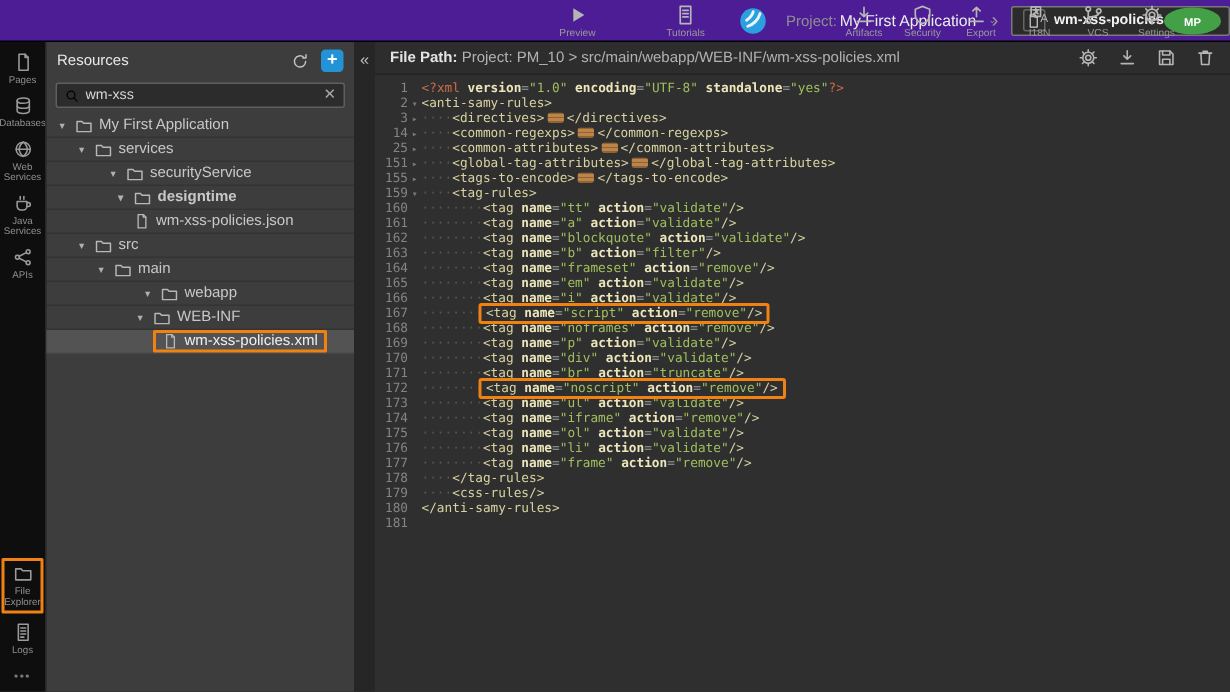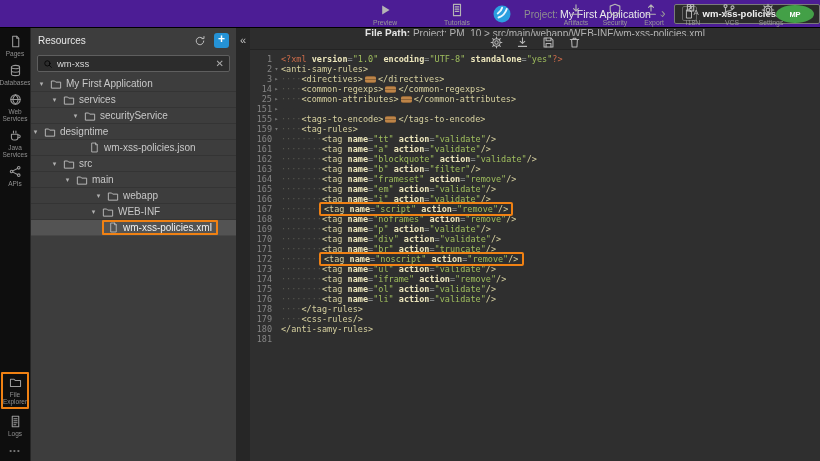--- a/index.html
+++ b/index.html
@@ -64,21 +64,21 @@
   .tr-caret { width:9px; font-size:7px; color:#b0b0b0; text-align:center; }
   .tr-ic { display:flex; color:#b8b8b8; }
 
   
   .splitter { position:absolute; top:28px; left:236px; width:14px; height:433px; background:#262626; }
   .collapse { color:#c0c0c0; font-size:11px; text-align:center; margin-top:6px; cursor:pointer; }
 
   
   .editor { position:absolute; top:28px; left:250px; width:570px; height:433px; background:#2f2f2f; }
   .ed-header { height:22px; background:#2d2d2d; border-bottom:1px solid #232323;
-               display:flex; align-items:center; padding:0 10px;flex-direction:column; }
+               display:flex; align-items:center; padding:0 10px; }
   .ed-path { flex:1; font-size:10px; color:#b2b2b2; white-space:nowrap; overflow:hidden; }
   .ed-path b { color:#e4e4e4; }
   .ed-icons { display:flex; gap:13px; color:#b5b5b5; }
   .ed-icons .eic { cursor:pointer; display:flex; }
   .code { padding-top:4px; font-family:"DejaVu Sans Mono",monospace; font-size:8.5px; line-height:10px; }
   .cl { height:10px; display:flex; white-space:pre; }
   .ln { width:22px; flex:none; text-align:right; color:#858585; }
   .fc { width:9px; flex:none; text-align:center; color:#777; font-size:6.5px; line-height:10px; }
   .ct { white-space:pre; }
   .tk-t { color:#d8d2a0; }
@@ -349,21 +349,21 @@
         <span class="tw">
           <span class="tr-caret">▾</span>
           <span class="tr-ic">
             <svg width="12" height="12" viewBox="0 0 16 16" fill="none" stroke="currentColor" stroke-width="1.3" stroke-linecap="round" stroke-linejoin="round">
               <path d="M1.8 13V4h4.4l1.4 1.5h6.6V13z"></path>
             </svg>
           </span>
           <span>securityService</span>
         </span>
       </div>
-      <div class="tree-row" style="">
+      <div class="tree-row" style="padding-left: 45px; font-weight: bold;">
         <span class="tw">
           <span class="tr-caret">▾</span>
           <span class="tr-ic">
             <svg width="12" height="12" viewBox="0 0 16 16" fill="none" stroke="currentColor" stroke-width="1.3" stroke-linecap="round" stroke-linejoin="round">
               <path d="M1.8 13V4h4.4l1.4 1.5h6.6V13z"></path>
             </svg>
           </span>
           <span>designtime</span>
         </span>
       </div>
@@ -478,38 +478,39 @@
           </span>
         </span>
       </div>
   </div>
   <div class="code" id="code">
       <div class="cl"><span class="ln">1</span><span class="fc"></span><span class="ct"><span class="tk-d">&lt;?</span><span class="tk-d">xml</span><span class="tk-a"> version</span><span class="tk-e">=</span><span class="tk-s">"1.0"</span><span class="tk-a"> encoding</span><span class="tk-e">=</span><span class="tk-s">"UTF-8"</span><span class="tk-a"> standalone</span><span class="tk-e">=</span><span class="tk-s">"yes"</span><span class="tk-d">?&gt;</span></span></div>
       <div class="cl"><span class="ln">2</span><span class="fc">▾</span><span class="ct"><span class="tk-t">&lt;anti-samy-rules&gt;</span></span></div>
       <div class="cl"><span class="ln">3</span><span class="fc">▸</span><span class="ct"><span class="tk-w">····</span><span class="tk-t">&lt;directives&gt;</span><span class="fold"></span><span class="tk-t">&lt;/directives&gt;</span></span></div>
       <div class="cl"><span class="ln">14</span><span class="fc">▸</span><span class="ct"><span class="tk-w">····</span><span class="tk-t">&lt;common-regexps&gt;</span><span class="fold"></span><span class="tk-t">&lt;/common-regexps&gt;</span></span></div>
       <div class="cl"><span class="ln">25</span><span class="fc">▸</span><span class="ct"><span class="tk-w">····</span><span class="tk-t">&lt;common-attributes&gt;</span><span class="fold"></span><span class="tk-t">&lt;/common-attributes&gt;</span></span></div>
-      <div class="cl"><span class="ln">151</span><span class="fc">▸</span></div>
+      <div class="cl"><span class="ln">151</span><span class="fc">▸</span><span class="ct"><span class="tk-w">····</span><span class="tk-t">&lt;global-tag-attributes&gt;</span><span class="fold"></span><span class="tk-t">&lt;/global-tag-attributes&gt;</span></span></div>
       <div class="cl"><span class="ln">155</span><span class="fc">▸</span><span class="ct"><span class="tk-w">····</span><span class="tk-t">&lt;tags-to-encode&gt;</span><span class="fold"></span><span class="tk-t">&lt;/tags-to-encode&gt;</span></span></div>
       <div class="cl"><span class="ln">159</span><span class="fc">▾</span><span class="ct"><span class="tk-w">····</span><span class="tk-t">&lt;tag-rules&gt;</span></span></div>
       <div class="cl"><span class="ln">160</span><span class="fc"></span><span class="ct"><span class="tk-w">········</span><span class="tk-t">&lt;tag</span><span class="tk-a"> name</span><span class="tk-e">=</span><span class="tk-s">"tt"</span><span class="tk-a"> action</span><span class="tk-e">=</span><span class="tk-s">"validate"</span><span class="tk-t">/&gt;</span></span></div>
       <div class="cl"><span class="ln">161</span><span class="fc"></span><span class="ct"><span class="tk-w">········</span><span class="tk-t">&lt;tag</span><span class="tk-a"> name</span><span class="tk-e">=</span><span class="tk-s">"a"</span><span class="tk-a"> action</span><span class="tk-e">=</span><span class="tk-s">"validate"</span><span class="tk-t">/&gt;</span></span></div>
       <div class="cl"><span class="ln">162</span><span class="fc"></span><span class="ct"><span class="tk-w">········</span><span class="tk-t">&lt;tag</span><span class="tk-a"> name</span><span class="tk-e">=</span><span class="tk-s">"blockquote"</span><span class="tk-a"> action</span><span class="tk-e">=</span><span class="tk-s">"validate"</span><span class="tk-t">/&gt;</span></span></div>
       <div class="cl"><span class="ln">163</span><span class="fc"></span><span class="ct"><span class="tk-w">········</span><span class="tk-t">&lt;tag</span><span class="tk-a"> name</span><span class="tk-e">=</span><span class="tk-s">"b"</span><span class="tk-a"> action</span><span class="tk-e">=</span><span class="tk-s">"filter"</span><span class="tk-t">/&gt;</span></span></div>
       <div class="cl"><span class="ln">164</span><span class="fc"></span><span class="ct"><span class="tk-w">········</span><span class="tk-t">&lt;tag</span><span class="tk-a"> name</span><span class="tk-e">=</span><span class="tk-s">"frameset"</span><span class="tk-a"> action</span><span class="tk-e">=</span><span class="tk-s">"remove"</span><span class="tk-t">/&gt;</span></span></div>
       <div class="cl"><span class="ln">165</span><span class="fc"></span><span class="ct"><span class="tk-w">········</span><span class="tk-t">&lt;tag</span><span class="tk-a"> name</span><span class="tk-e">=</span><span class="tk-s">"em"</span><span class="tk-a"> action</span><span class="tk-e">=</span><span class="tk-s">"validate"</span><span class="tk-t">/&gt;</span></span></div>
       <div class="cl"><span class="ln">166</span><span class="fc"></span><span class="ct"><span class="tk-w">········</span><span class="tk-t">&lt;tag</span><span class="tk-a"> name</span><span class="tk-e">=</span><span class="tk-s">"i"</span><span class="tk-a"> action</span><span class="tk-e">=</span><span class="tk-s">"validate"</span><span class="tk-t">/&gt;</span></span></div>
       <div class="cl"><span class="ln">167</span><span class="fc"></span><span class="ct"><span class="tk-w">········</span><span class="hlbox"><span class="tk-t">&lt;tag</span><span class="tk-a"> name</span><span class="tk-e">=</span><span class="tk-s">"script"</span><span class="tk-a"> action</span><span class="tk-e">=</span><span class="tk-s">"remove"</span><span class="tk-t">/&gt;</span></span></span></div>
       <div class="cl"><span class="ln">168</span><span class="fc"></span><span class="ct"><span class="tk-w">········</span><span class="tk-t">&lt;tag</span><span class="tk-a"> name</span><span class="tk-e">=</span><span class="tk-s">"noframes"</span><span class="tk-a"> action</span><span class="tk-e">=</span><span class="tk-s">"remove"</span><span class="tk-t">/&gt;</span></span></div>
       <div class="cl"><span class="ln">169</span><span class="fc"></span><span class="ct"><span class="tk-w">········</span><span class="tk-t">&lt;tag</span><span class="tk-a"> name</span><span class="tk-e">=</span><span class="tk-s">"p"</span><span class="tk-a"> action</span><span class="tk-e">=</span><span class="tk-s">"validate"</span><span class="tk-t">/&gt;</span></span></div>
       <div class="cl"><span class="ln">170</span><span class="fc"></span><span class="ct"><span class="tk-w">········</span><span class="tk-t">&lt;tag</span><span class="tk-a"> name</span><span class="tk-e">=</span><span class="tk-s">"div"</span><span class="tk-a"> action</span><span class="tk-e">=</span><span class="tk-s">"validate"</span><span class="tk-t">/&gt;</span></span></div>
       <div class="cl"><span class="ln">171</span><span class="fc"></span><span class="ct"><span class="tk-w">········</span><span class="tk-t">&lt;tag</span><span class="tk-a"> name</span><span class="tk-e">=</span><span class="tk-s">"br"</span><span class="tk-a"> action</span><span class="tk-e">=</span><span class="tk-s">"truncate"</span><span class="tk-t">/&gt;</span></span></div>
       <div class="cl"><span class="ln">172</span><span class="fc"></span><span class="ct"><span class="tk-w">········</span><span class="hlbox"><span class="tk-t">&lt;tag</span><span class="tk-a"> name</span><span class="tk-e">=</span><span class="tk-s">"noscript"</span><span class="tk-a"> action</span><span class="tk-e">=</span><span class="tk-s">"remove"</span><span class="tk-t">/&gt;</span></span></span></div>
       <div class="cl"><span class="ln">173</span><span class="fc"></span><span class="ct"><span class="tk-w">········</span><span class="tk-t">&lt;tag</span><span class="tk-a"> name</span><span class="tk-e">=</span><span class="tk-s">"ul"</span><span class="tk-a"> action</span><span class="tk-e">=</span><span class="tk-s">"validate"</span><span class="tk-t">/&gt;</span></span></div>
       <div class="cl"><span class="ln">174</span><span class="fc"></span><span class="ct"><span class="tk-w">········</span><span class="tk-t">&lt;tag</span><span class="tk-a"> name</span><span class="tk-e">=</span><span class="tk-s">"iframe"</span><span class="tk-a"> action</span><span class="tk-e">=</span><span class="tk-s">"remove"</span><span class="tk-t">/&gt;</span></span></div>
       <div class="cl"><span class="ln">175</span><span class="fc"></span><span class="ct"><span class="tk-w">········</span><span class="tk-t">&lt;tag</span><span class="tk-a"> name</span><span class="tk-e">=</span><span class="tk-s">"ol"</span><span class="tk-a"> action</span><span class="tk-e">=</span><span class="tk-s">"validate"</span><span class="tk-t">/&gt;</span></span></div>
       <div class="cl"><span class="ln">176</span><span class="fc"></span><span class="ct"><span class="tk-w">········</span><span class="tk-t">&lt;tag</span><span class="tk-a"> name</span><span class="tk-e">=</span><span class="tk-s">"li"</span><span class="tk-a"> action</span><span class="tk-e">=</span><span class="tk-s">"validate"</span><span class="tk-t">/&gt;</span></span></div>
+      <div class="cl"><span class="ln">177</span><span class="fc"></span><span class="ct"><span class="tk-w">········</span><span class="tk-t">&lt;tag</span><span class="tk-a"> name</span><span class="tk-e">=</span><span class="tk-s">"frame"</span><span class="tk-a"> action</span><span class="tk-e">=</span><span class="tk-s">"remove"</span><span class="tk-t">/&gt;</span></span></div>
       <div class="cl"><span class="ln">178</span><span class="fc"></span><span class="ct"><span class="tk-w">····</span><span class="tk-t">&lt;/tag-rules&gt;</span></span></div>
       <div class="cl"><span class="ln">179</span><span class="fc"></span><span class="ct"><span class="tk-w">····</span><span class="tk-t">&lt;css-rules/&gt;</span></span></div>
       <div class="cl"><span class="ln">180</span><span class="fc"></span><span class="ct"><span class="tk-t">&lt;/anti-samy-rules&gt;</span></span></div>
       <div class="cl"><span class="ln">181</span><span class="fc"></span><span class="ct"></span></div>
     </div>
 </div>
 
 </body></html>

